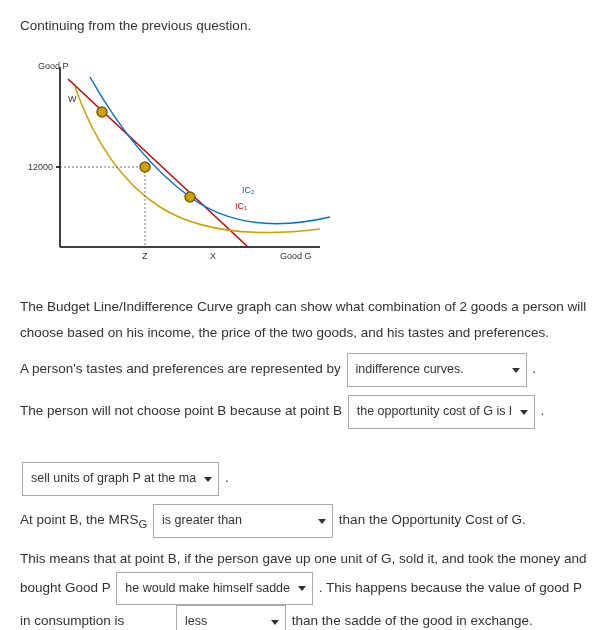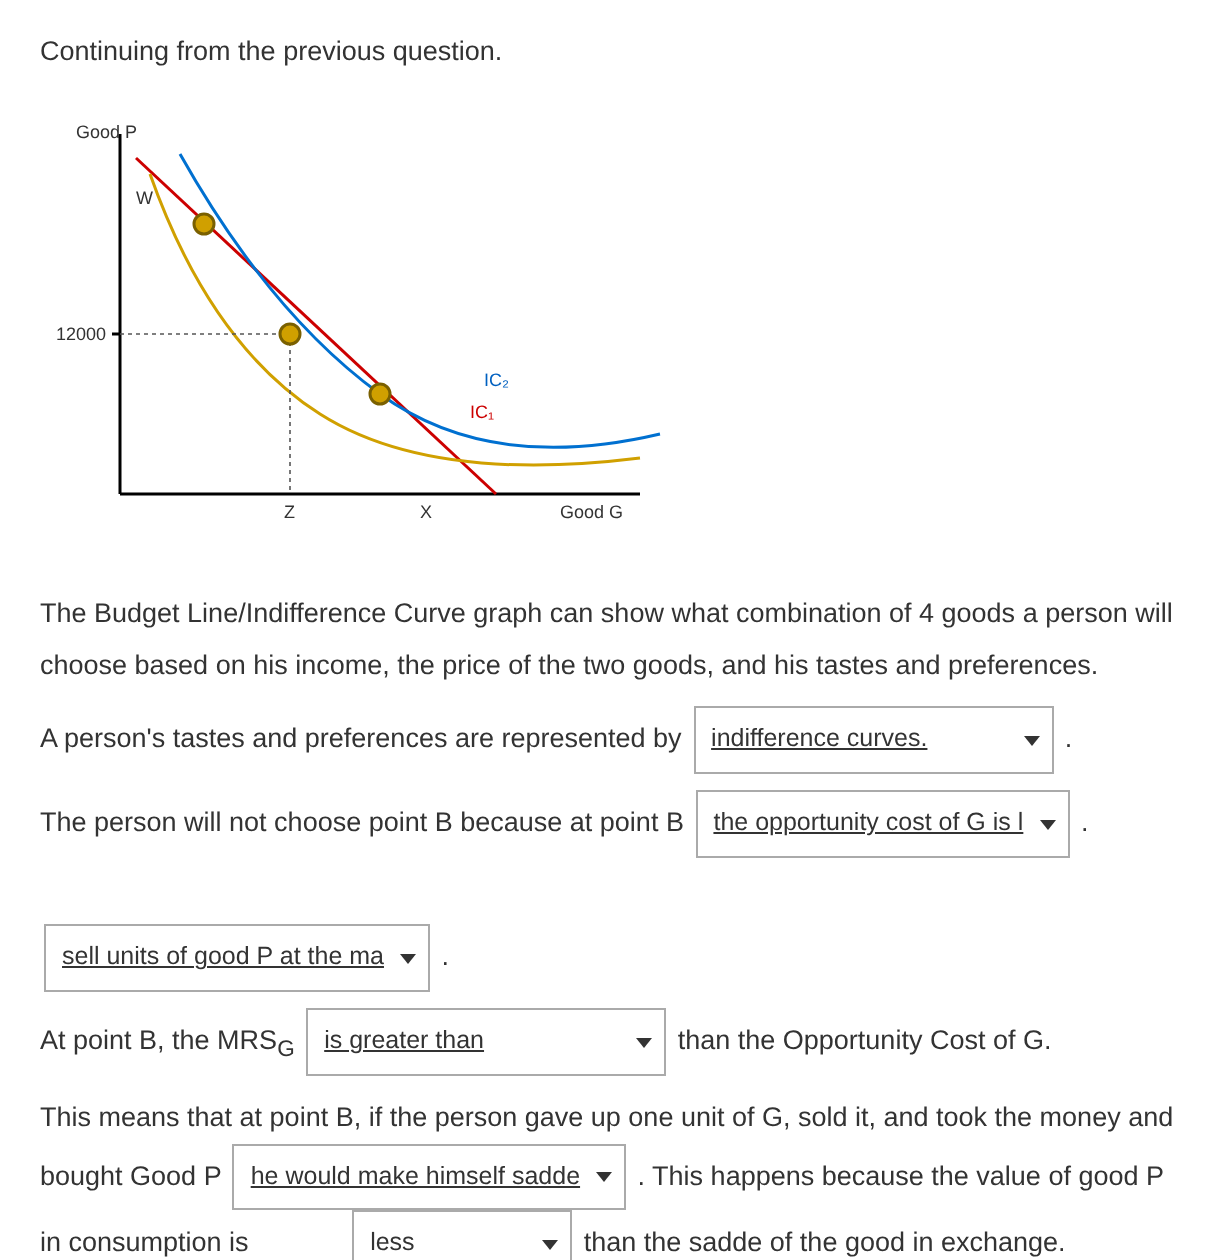--- a/index.html
+++ b/index.html
@@ -33,22 +33,22 @@
   .select-box::after {
     content: "";
     position: absolute;
     right: 6px;
     top: 50%;
     margin-top: -2px;
     border-left: 4px solid transparent;
     border-right: 4px solid transparent;
     border-top: 5px solid #333;
   }
-  .select-box.wide { min-width: 180px; text-decoration: underline; }
-  .select-box.med  { min-width: 160px; text-decoration: underline; }
+  .select-box.wide { min-width: 180px; }
+  .select-box.med  { min-width: 160px; }
   .select-box.narrow { min-width: 110px; margin-left: 48px; }
   svg .axis { stroke: #000; stroke-width: 1.5; }
   svg .budget { stroke: #c00; stroke-width: 1.5; fill: none; }
   svg .ic1 { stroke: #d0a000; stroke-width: 1.5; fill:none; }
   svg .ic2 { stroke: #0070d0; stroke-width: 1.5; fill:none; }
   svg .drop { stroke: #555; stroke-width: 0.8; stroke-dasharray: 2 2; }
   svg .pt { fill: #d0a000; stroke:#7a6000; stroke-width:1.5; }
   svg .lbl { font-size: 9px; fill:#333; font-family: Arial, sans-serif; }
   svg .lbl-red { fill: #c00; }
   svg .lbl-blue { fill: #0060c0; }
@@ -89,37 +89,37 @@
     <text class="lbl" x="122" y="202">Z</text>
     <text class="lbl" x="190" y="202">X</text>
 
     <text class="lbl lbl-red" x="215" y="152">IC₁</text>
     <text class="lbl lbl-blue" x="222" y="136">IC₂</text>
 
     <text class="lbl" x="260" y="202">Good G</text>
   </svg>
 </div>
 
-<div class="para">The Budget Line/Indifference Curve graph can show what combination of 4 goods a person will choose based on his income, the price of the two goods, and his tastes and preferences.</div>
+<div class="para">The Budget Line/Indifference Curve graph can show what combination of 2 goods a person will choose based on his income, the price of the two goods, and his tastes and preferences.</div>
 
 <div class="para">
   <span>A person's tastes and preferences are represented by</span>
   <span class="select-box wide">indifference curves.</span>
   <span>.</span>
 </div>
 
 <div class="para">
   <span>The person will not choose point B because at point B</span>
   <span class="select-box med">the opportunity cost of G is l</span>
   <span>.</span>
 </div>
 
 <div class="para">
   <br>
-  <span class="select-box med">sell units of good P at the ma</span>
+  <span class="select-box med">sell units of graph P at the ma</span>
   <span>.</span>
 </div>
 
 <div class="para">
   <span>At point B, the MRS</span><sub>G</sub>
   <span class="select-box wide">is greater than</span>
   <span>than the Opportunity Cost of G.</span>
 </div>
 
 <div class="para">

